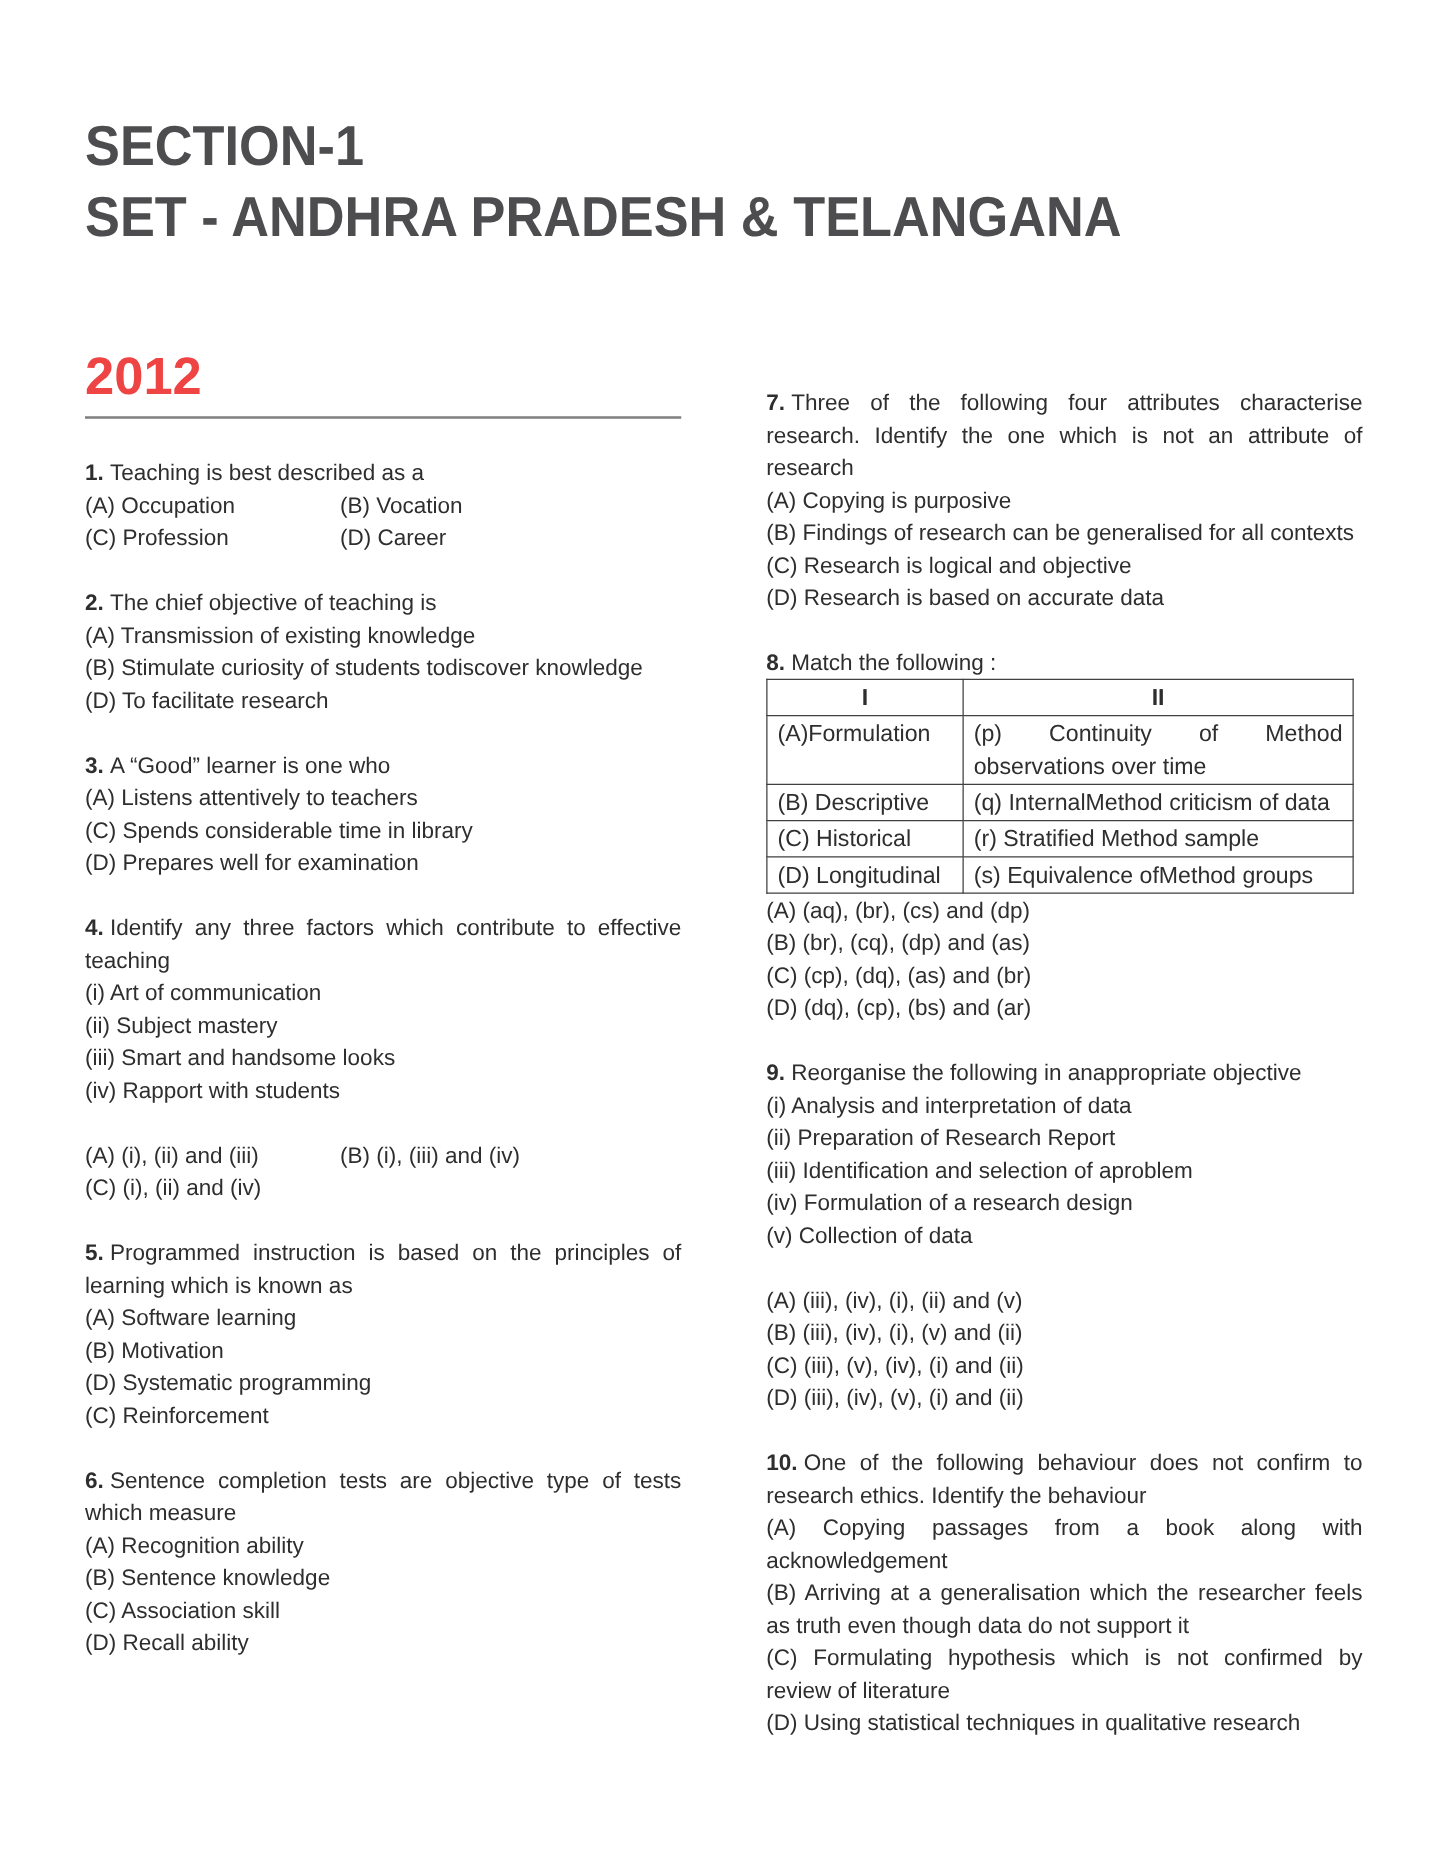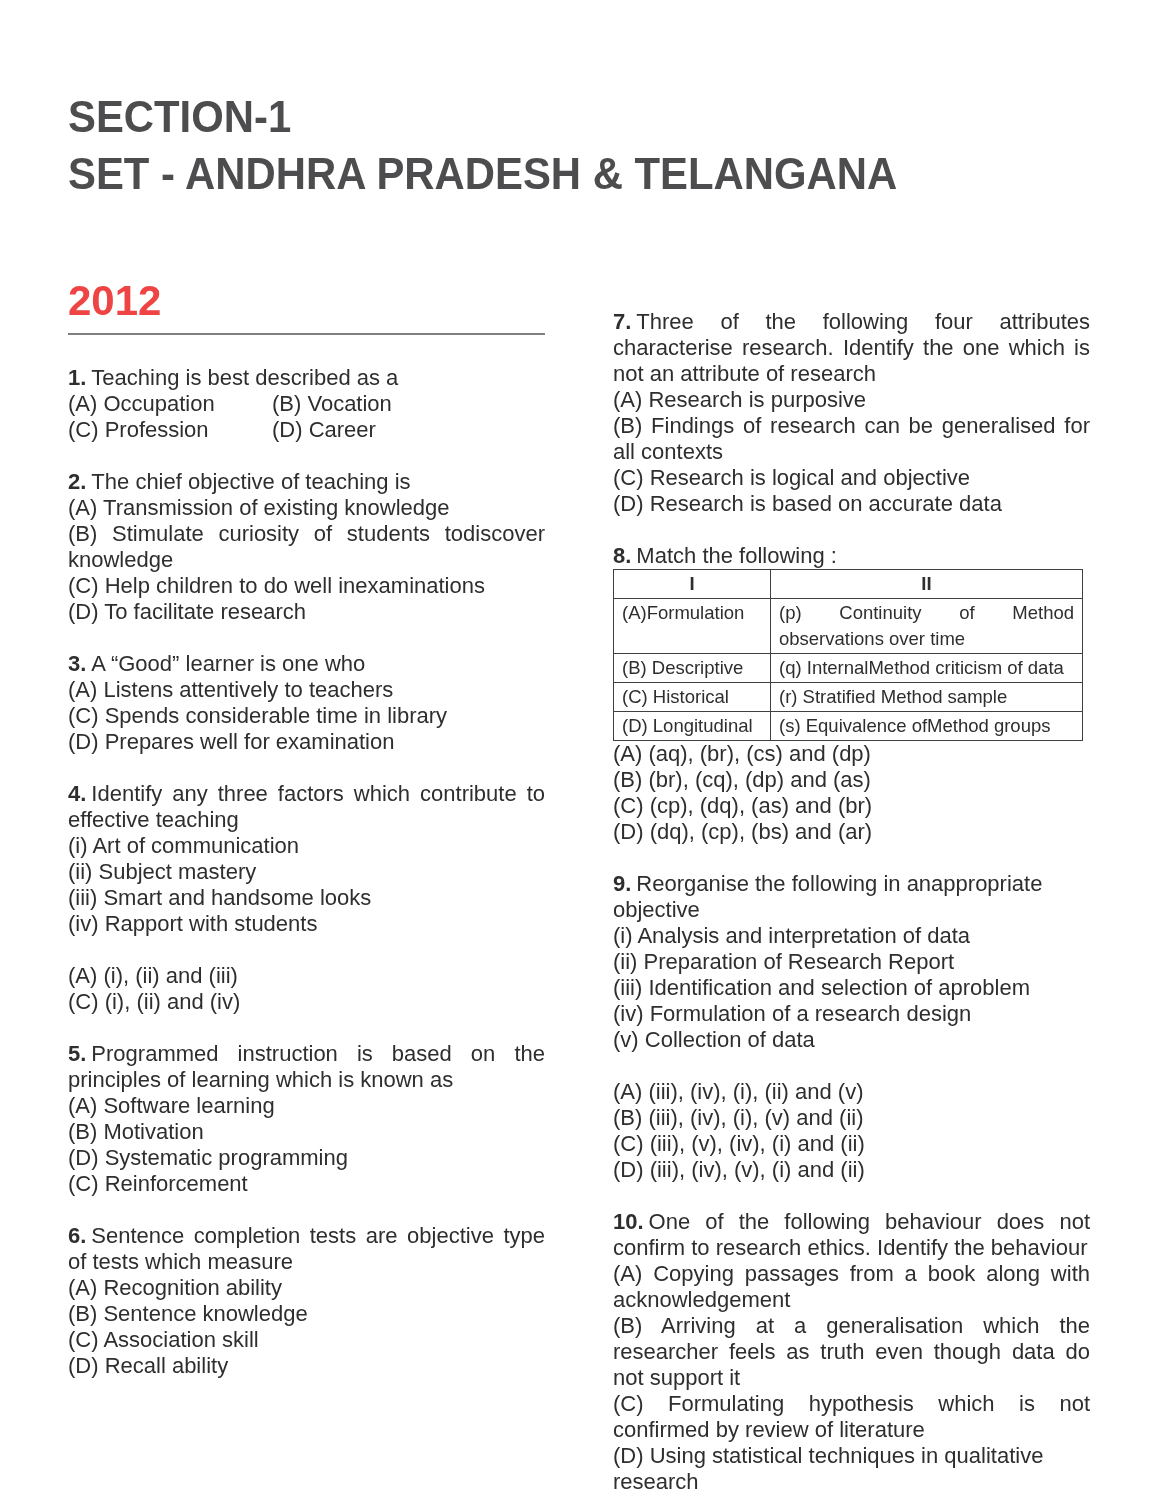--- a/index.html
+++ b/index.html
@@ -39,21 +39,21 @@
     color: #ef4444;
   }
   .year-rule {
     border: none;
     border-top: 2px solid #7f7f7f;
     margin: 8px 0 30px 0;
   }
 
   .question { margin-bottom: 26px; }
   .question p, .question div.opt {
-    font-size: 22px;
+    font-size: 18px;
     line-height: 26px;
   }
   .qnum { font-weight: bold; margin-right: 5px; }
   .justify { text-align: justify; text-justify: inter-word; }
 
   .opt-grid {
     display: grid;
     grid-template-columns: 204px 1fr;
   }
   .gap-above { margin-top: 26px; }
@@ -100,39 +100,39 @@
         <div class="opt-grid">
           <div class="opt">(C) Profession</div>
           <div class="opt">(D) Career</div>
         </div>
       </div>
 
       <div class="question">
         <p><span class="qnum">2.</span><span>The chief objective of teaching is</span></p>
         <p>(A) Transmission of existing knowledge</p>
         <p class="justify">(B) Stimulate curiosity of students todiscover knowledge</p>
-        <p>(C) Help children to do well inexaminations</p>
         <p>(D) To facilitate research</p>
       </div>
 
       <div class="question">
         <p><span class="qnum">3.</span><span>A “Good” learner is one who</span></p>
         <p>(A) Listens attentively to teachers</p>
         <p>(C) Spends considerable time in library</p>
         <p>(D) Prepares well for examination</p>
       </div>
 
       <div class="question">
         <p class="justify"><span class="qnum">4.</span><span>Identify any three factors which contribute to effective teaching</span></p>
         <p>(i) Art of communication</p>
         <p>(ii) Subject mastery</p>
         <p>(iii) Smart and handsome looks</p>
         <p>(iv) Rapport with students</p>
         <div class="opt-grid gap-above">
           <div class="opt">(A) (i), (ii) and (iii)</div>
+          <div class="opt">(B) (i), (iii) and (iv)</div>
         </div>
         <div class="opt-grid">
           <div class="opt">(C) (i), (ii) and (iv)</div>
         </div>
       </div>
 
       <div class="question">
         <p class="justify"><span class="qnum">5.</span><span>Programmed instruction is based on the principles of learning which is known as</span></p>
         <p>(A) Software learning</p>
         <p>(B) Motivation</p>
@@ -147,21 +147,21 @@
         <p>(C) Association skill</p>
         <p>(D) Recall ability</p>
       </div>
 
     </div>
 
     <div class="col col-right">
 
       <div class="question">
         <p class="justify"><span class="qnum">7.</span><span>Three of the following four attributes characterise research. Identify the one which is not an attribute of research</span></p>
-        <p>(A) Research is purposive</p>
+        <p>(A) Copying is purposive</p>
         <p class="justify">(B) Findings of research can be generalised for all contexts</p>
         <p>(C) Research is logical and objective</p>
         <p>(D) Research is based on accurate data</p>
       </div>
 
       <div class="question">
         <p><span class="qnum">8.</span><span>Match the following :</span></p>
         <table class="match-table">
           <thead>
             <tr>

